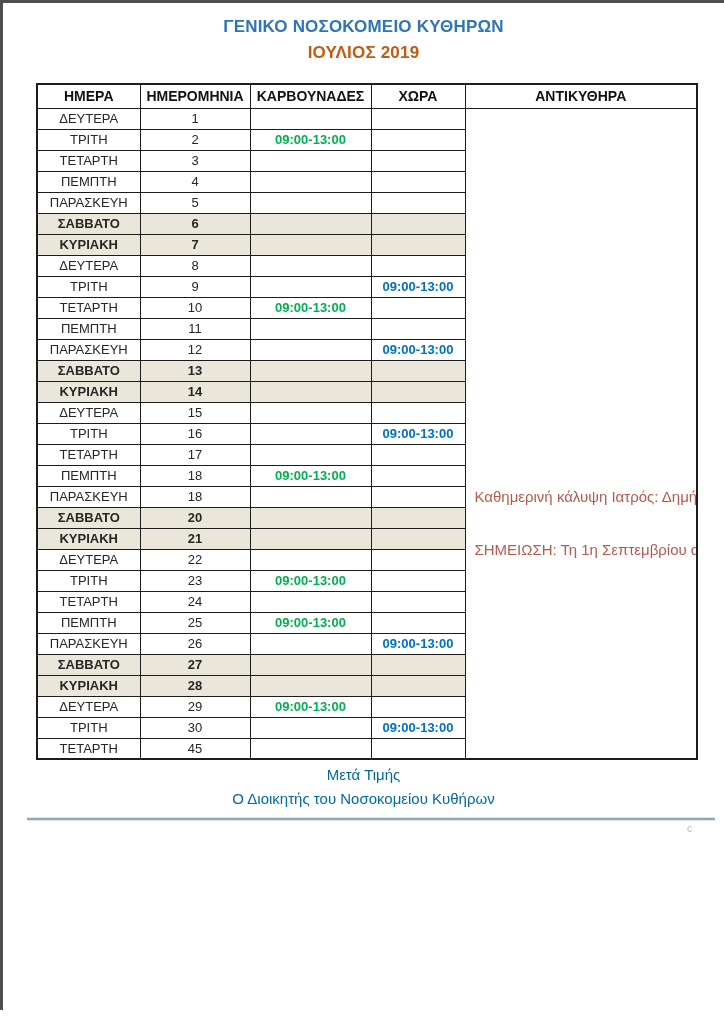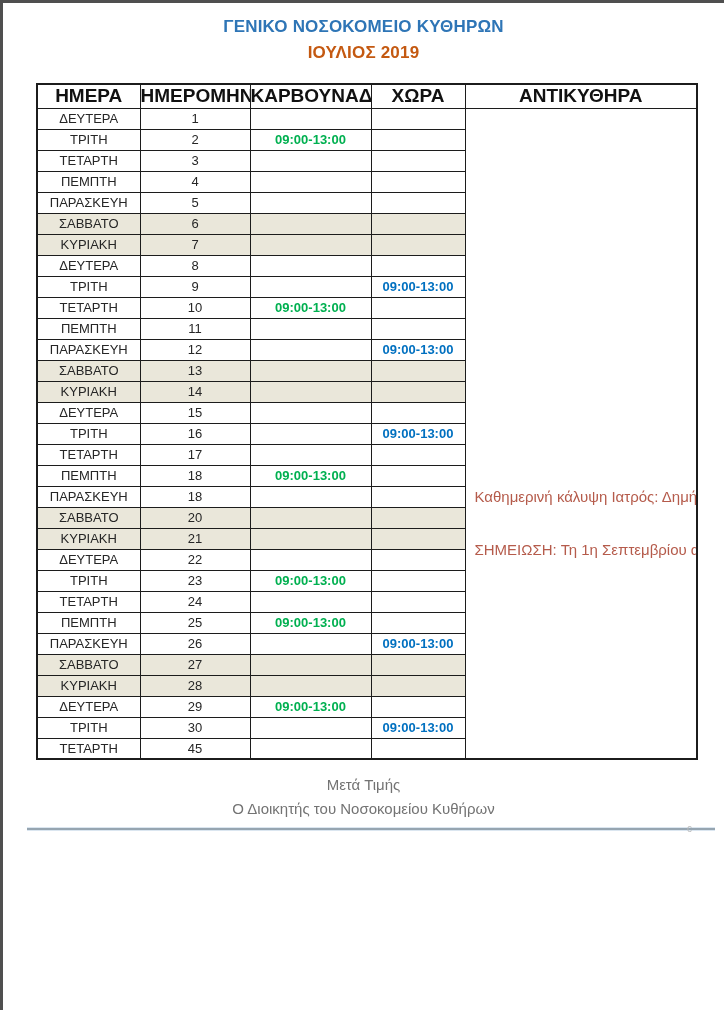--- a/index.html
+++ b/index.html
@@ -37,63 +37,63 @@
   }
   table.schedule th, table.schedule td {
     border: 1px solid #1c1c1c;
     text-align: center;
     vertical-align: middle;
     overflow: hidden;
     white-space: nowrap;
   }
   table.schedule th {
     height: 24px;
-    font-size: 19px;
+    font-size: 14px;
     font-weight: bold;
     color: #111111;
     background: #ffffff;
   }
   th.h-green { color: #00b050; }
   th.h-blue  { color: #0070c0; }
   th.h-brick { color: #be4a2f; }
 
   table.schedule td {
     height: 21px;
     font-size: 13px;
     color: #262626;
     background: #ffffff;
   }
   td.date-cell { font-size: 13.5px; }
   td.time { font-weight: bold; font-size: 13px; }
   td.time.green { color: #00b050; }
   td.time.blue  { color: #0070c0; }
 
-  tr.weekend td { background: #eae7da; }
+  tr.weekend td { background: #eae7da; font-weight: bold; }
 
   td.notes-cell {
     background: #ffffff !important;
     vertical-align: top;
     white-space: normal;
   }
   .notes-inner {
     padding: 180px 9px 0 9px;
     color: #b55b4b;
     font-size: 15px;
     line-height: 21.5px;
     text-align: center;
   }
   .notes-inner p + p { margin-top: 31px; }
 
   
   .doc-footer {
-    margin-top: 13px;
+    margin-top: 3px;
     text-align: center;
     font-size: 15px;
     line-height: 24px;
-    color: #737373;
+    color: #0369a1;
   }
 
   .bottom-rule {
     margin: 7px 0 0 24px;
     width: 688px;
     height: 2px;
     background: #96a5b1;
     box-shadow: 0 -1px 0 #dbe6f0, 0 1px 0 #dbe6f0;
   }
 

